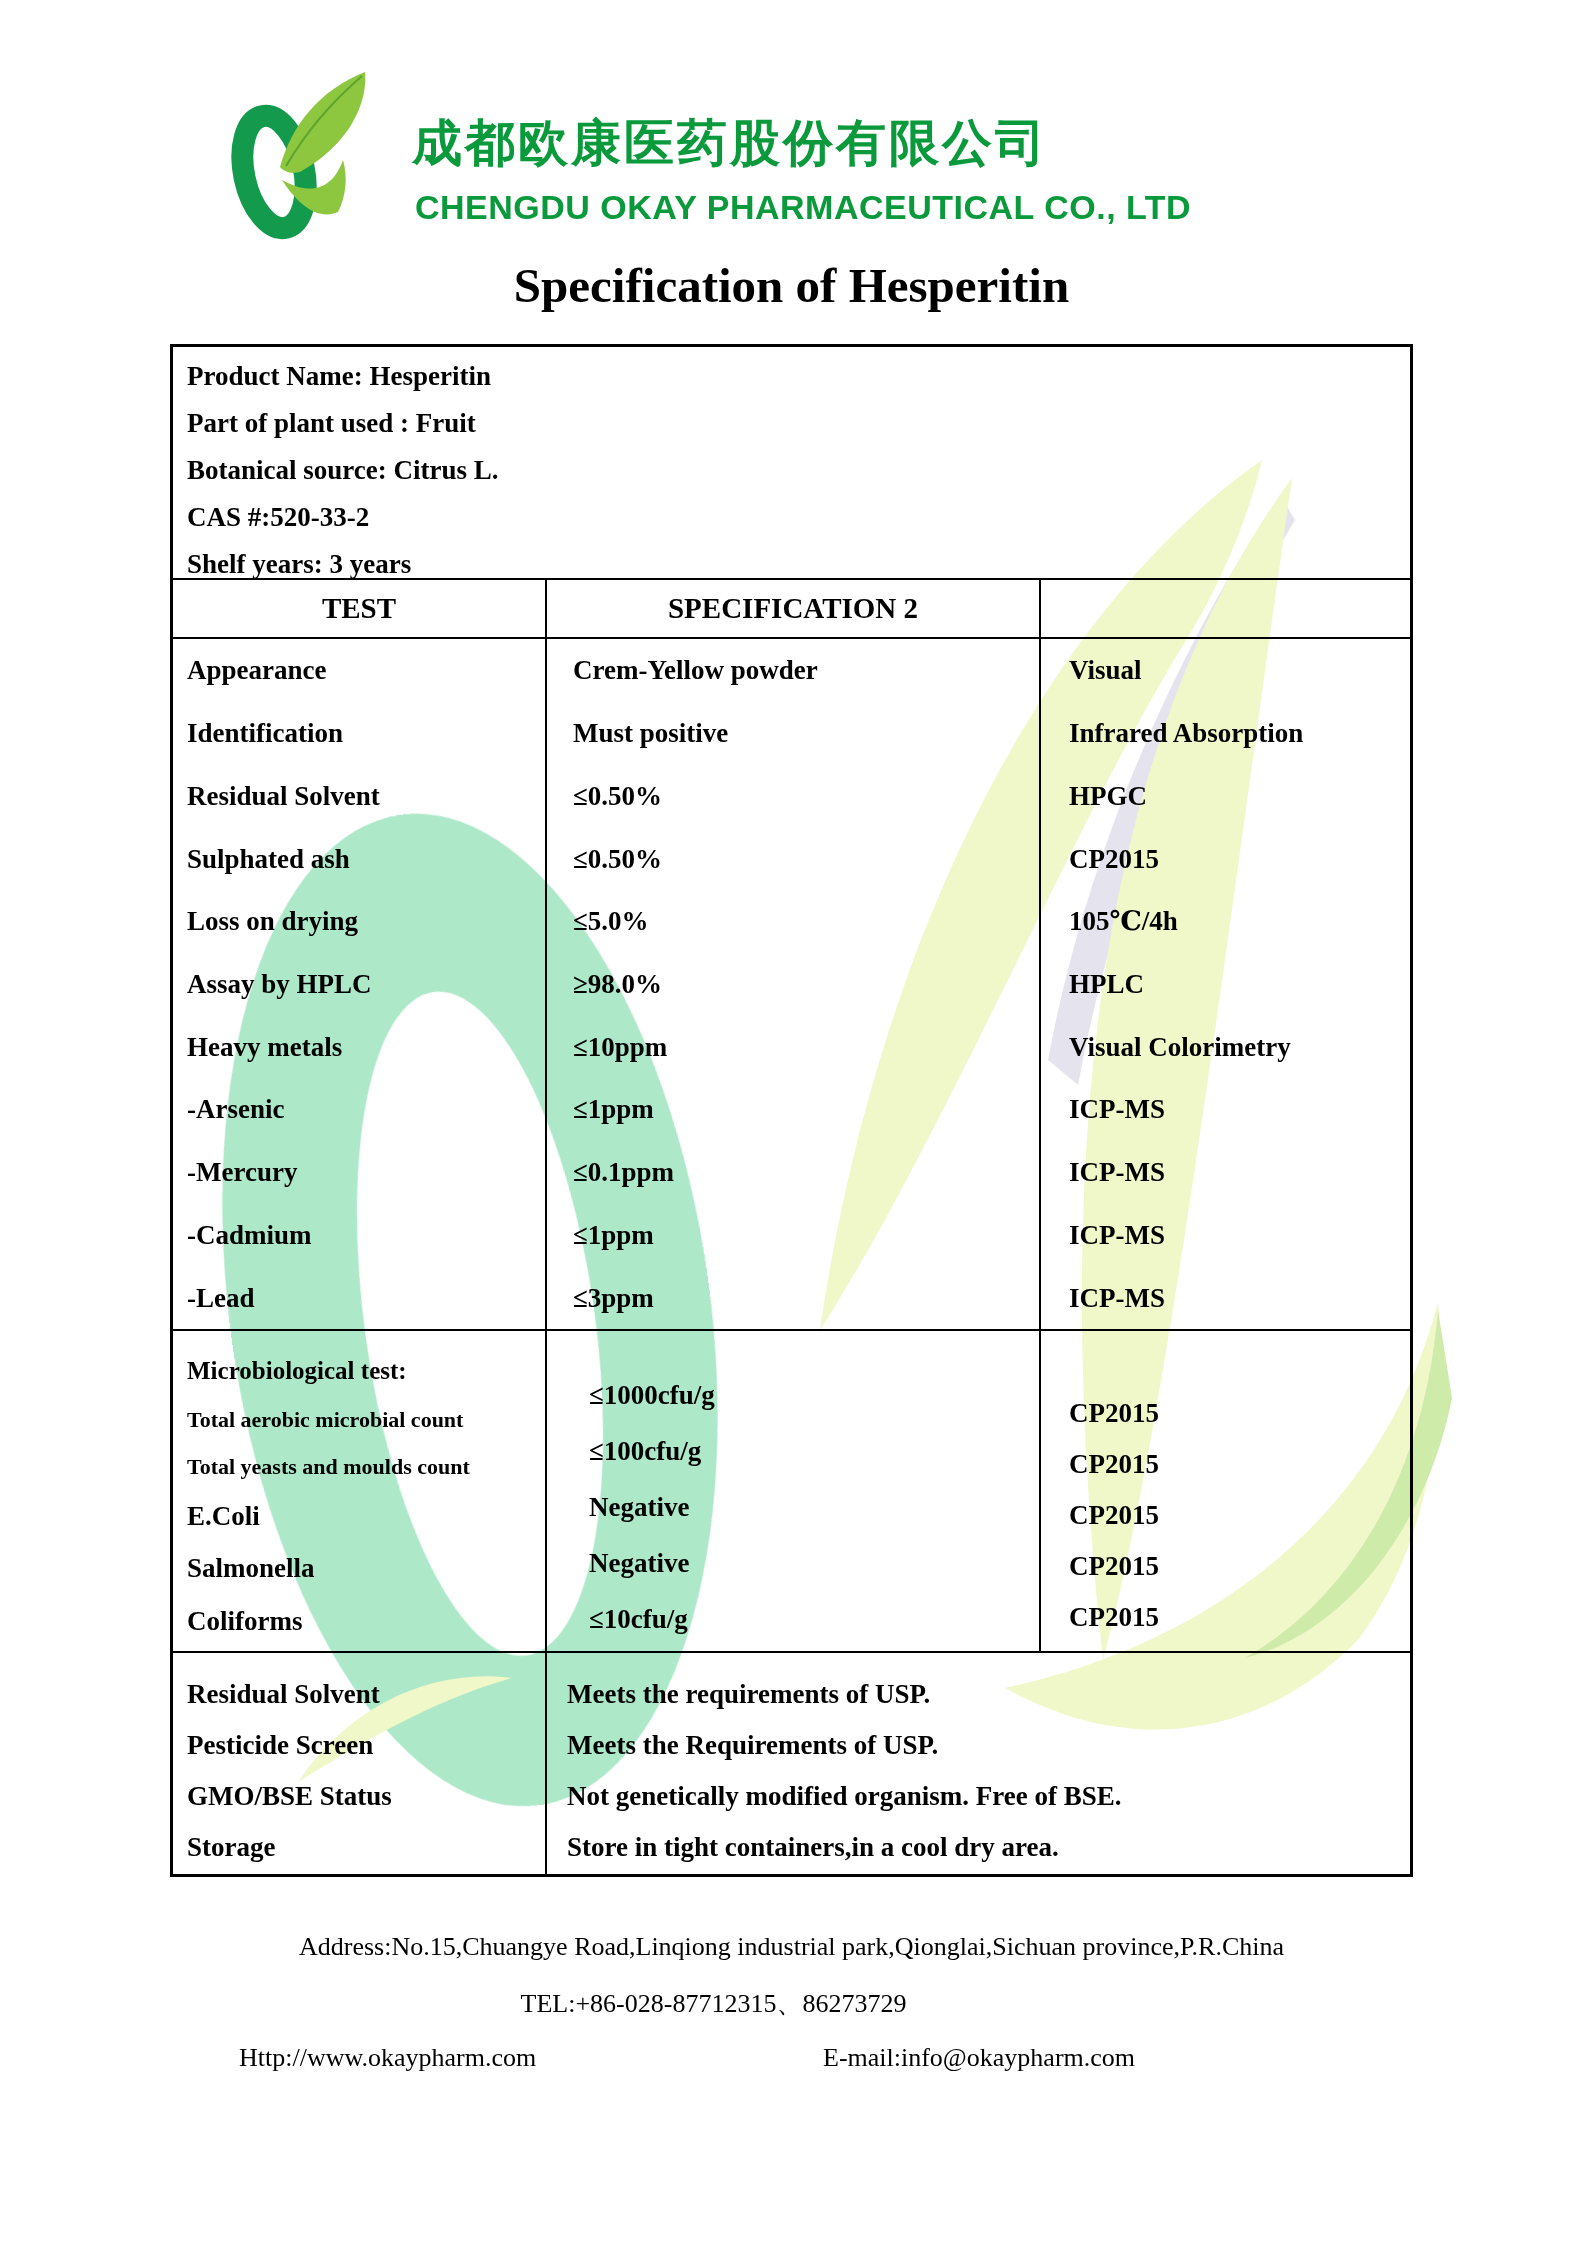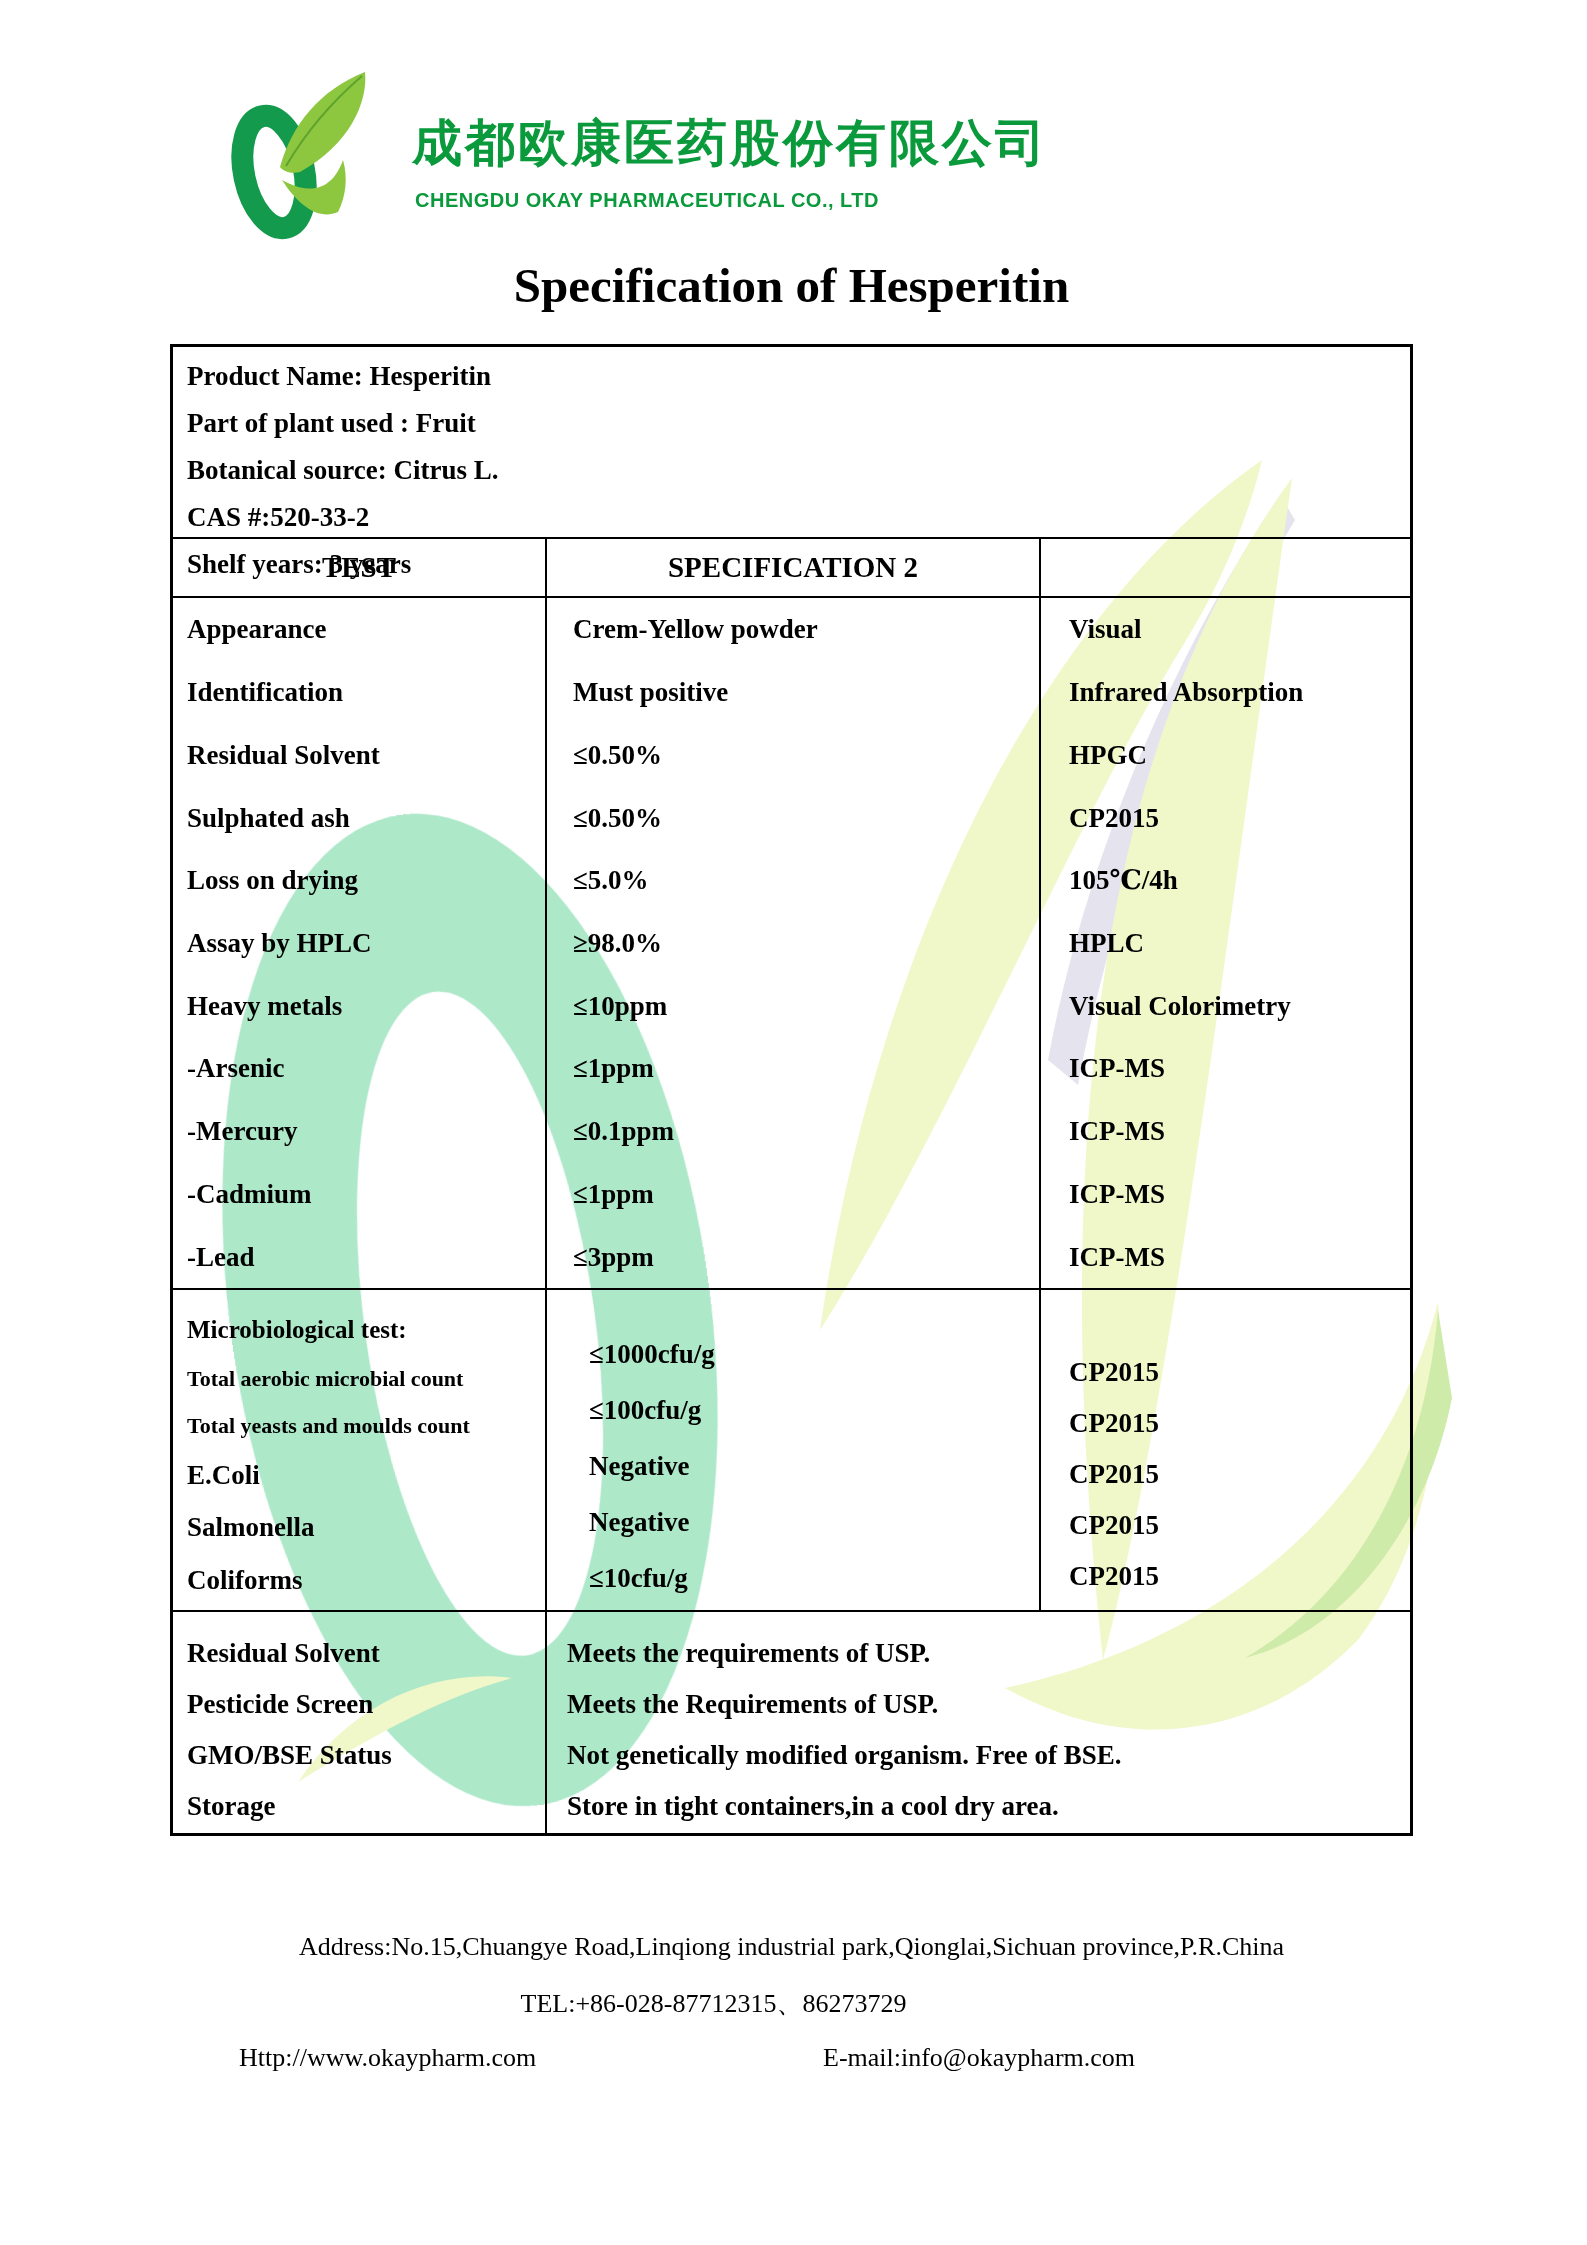--- a/index.html
+++ b/index.html
@@ -23,33 +23,33 @@
   .watermark{position:absolute;left:0;top:0;width:1587px;height:2245px;z-index:0;}
 
   
   .logo{position:absolute;left:222px;top:62px;width:160px;height:185px;z-index:2;}
   .company-cn{position:absolute;left:412px;top:118px;z-index:2;
       font-family:"DejaVu Sans","Liberation Sans",sans-serif;
       font-size:50px;font-weight:bold;letter-spacing:3px;line-height:1;
       color:var(--brand-green);white-space:nowrap;}
   .company-en{position:absolute;left:415px;top:190px;z-index:2;
       font-family:"Liberation Sans","DejaVu Sans",sans-serif;
-      font-size:20px;font-weight:bold;line-height:1;letter-spacing:0.5px;
+      font-size:34px;font-weight:bold;line-height:1;letter-spacing:0.5px;
       color:var(--brand-green);white-space:nowrap;}
   .doc-title{position:absolute;left:170px;top:256px;width:1243px;z-index:2;
       text-align:center;font-size:49px;font-weight:bold;line-height:60px;}
 
   
   .spec-table{position:absolute;left:170px;top:344px;width:1243px;z-index:1;
       box-sizing:border-box;border:3px solid var(--border-black);background:transparent;}
   .sec{box-sizing:border-box;border-bottom:2px solid var(--border-black);}
   .sec:last-child{border-bottom:none;}
   .cell{font-weight:bold;font-size:27px;line-height:34px;white-space:nowrap;}
 
-  .sec-product{height:192px;padding-top:5px;text-align:center;}
+  .sec-product{height:233px;padding-top:5px;text-align:center;}
   .p-line{height:47px;display:flex;align-items:center;padding-left:14px;}
 
   .grid3{display:grid;grid-template-columns:374px 494px 369px;}
   .grid2{display:grid;grid-template-columns:374px 863px;}
   .colb{box-sizing:border-box;border-right:2px solid var(--border-black);}
   .vcol{display:flex;flex-direction:column;justify-content:space-around;box-sizing:border-box;}
 
   .sec-header{height:59px;}
   .hcell{display:flex;align-items:center;justify-content:center;
          font-weight:bold;font-size:29px;}

